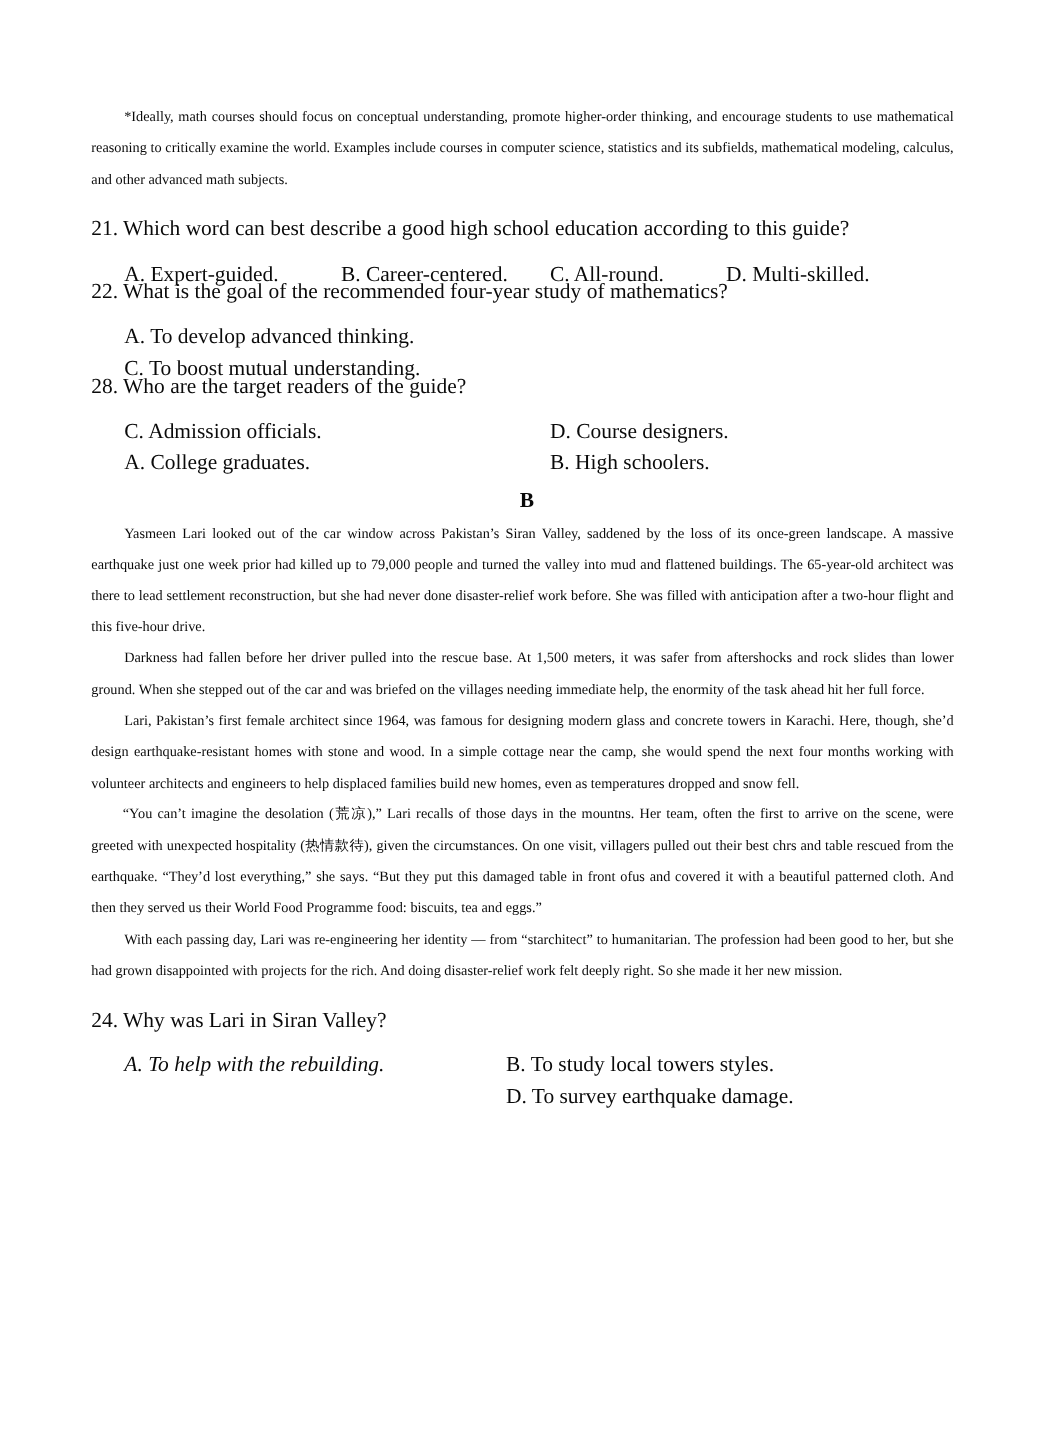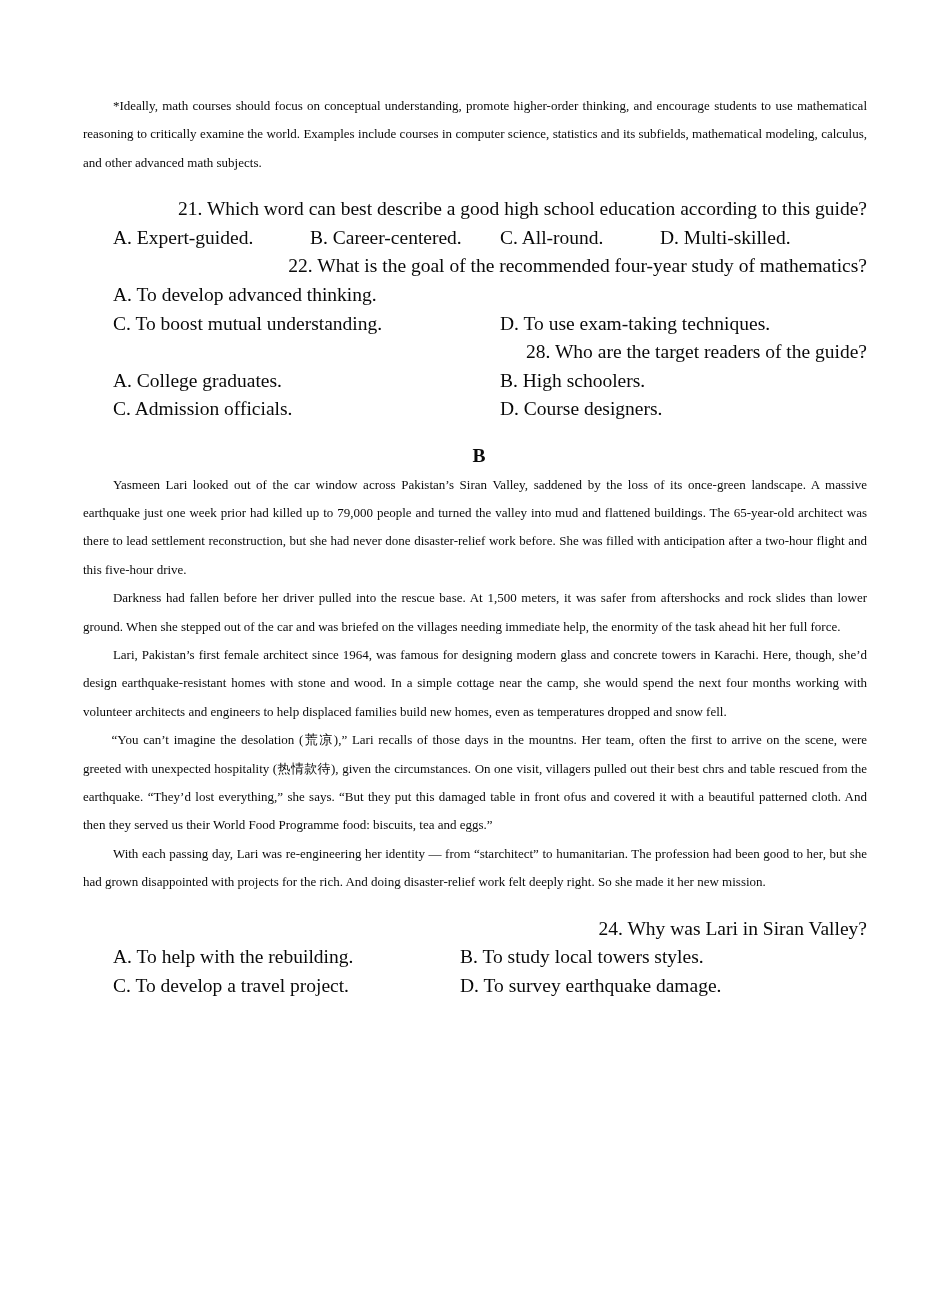--- a/index.html
+++ b/index.html
@@ -37,45 +37,45 @@
     hyphens: none;
   }
   .para.tight { text-indent: 2.2em; }
   .block-gap-md { height: 18px; }
 
   
   .qstem {
     font-size: 19.5px;
     line-height: 28.6px;
     margin: 0;
-    text-align: right;
+    text-align: left;
   }
   .optrow {
     font-size: 19.5px;
     line-height: 28.6px;
     margin: 0;
     position: relative;
     height: 28.6px;
     white-space: nowrap;
   }
   .opt {
     position: absolute;
-    top: 0;
+    top: 12px;
     white-space: nowrap;
   }
   
   .c4a { left: 30px; }
   .c4b { left: 227px; }
   .c4c { left: 417px; }
   .c4d { left: 567px; margin-left: 10px; }
   
   .c2a { left: 30px; }
   .c2b { left: 417px; }
   
-  .c2a24 { left: 30px; }
+  .c2a24 { left: 30px; font-style: italic; }
   .c2b24 { left: 377px; }
 
   .section-letter {
     font-size: 19.5px;
     line-height: 28.6px;
     font-weight: bold;
     text-align: center;
     margin: 0;
     padding-left: 8px;
   }
@@ -102,33 +102,32 @@
       </div>
     </div>
 
     <div class="q-block">
       <p class="qstem">22. What is the goal of the recommended four-year study of mathematics?</p>
       <div class="optrow">
         <span class="opt c2a">A. To develop advanced thinking.</span>
       </div>
       <div class="optrow">
         <span class="opt c2a">C. To boost mutual understanding.</span>
-        <span class="opt c2b">D. To use exam-taking techniques.</span>
       </div>
     </div>
 
     <div class="q-block">
       <p class="qstem">28. Who are the target readers of the guide?</p>
       <div class="optrow">
+        <span class="opt c2a">C. Admission officials.</span>
+        <span class="opt c2b">D. Course designers.</span>
+      </div>
+      <div class="optrow">
         <span class="opt c2a">A. College graduates.</span>
         <span class="opt c2b">B. High schoolers.</span>
-      </div>
-      <div class="optrow">
-        <span class="opt c2a">C. Admission officials.</span>
-        <span class="opt c2b">D. Course designers.</span>
       </div>
     </div>
 
     <div class="block-gap-md"></div>
 
     <p class="section-letter">B</p>
 
     <p class="para">Yasmeen Lari looked out of the car window across Pakistan’s Siran Valley, saddened by the loss of its once-green landscape. A massive earthquake just one week prior had killed up to 79,000 people and turned the valley into mud and flattened buildings. The 65-year-old architect was there to lead settlement reconstruction, but she had never done disaster-relief work before. She was filled with anticipation after a two-hour flight and this five-hour drive.</p>
     <p class="para">Darkness had fallen before her driver pulled into the rescue base. At 1,500 meters, it was safer from aftershocks and rock slides than lower ground. When she stepped out of the car and was briefed on the villages needing immediate help, the enormity of the task ahead hit her full force.</p>
     <p class="para">Lari, Pakistan’s first female architect since 1964, was famous for designing modern glass and concrete towers in Karachi. Here, though, she’d design earthquake-resistant homes with stone and wood. In a simple cottage near the camp, she would spend the next four months working with volunteer architects and engineers to help displaced families build new homes, even as temperatures dropped and snow fell.</p>
@@ -137,19 +136,18 @@
 
     <div class="block-gap-md"></div>
 
     <div class="q-block">
       <p class="qstem">24. Why was Lari in  Siran Valley?</p>
       <div class="optrow">
         <span class="opt c2a24">A. To help with the rebuilding.</span>
         <span class="opt c2b24">B. To study local towers styles.</span>
       </div>
       <div class="optrow">
-        <span class="opt c2a24">C. To develop a travel project.</span>
         <span class="opt c2b24">D. To survey earthquake damage.</span>
       </div>
     </div>
 
   </div>
 </div>
 
 </body></html>

